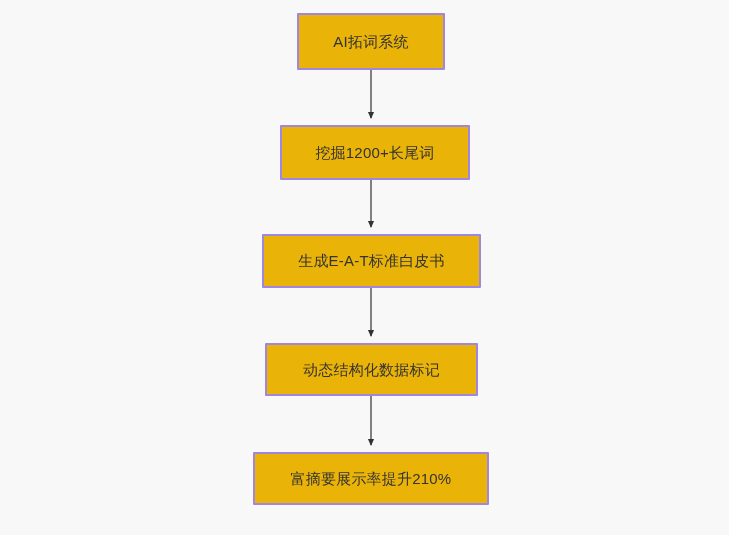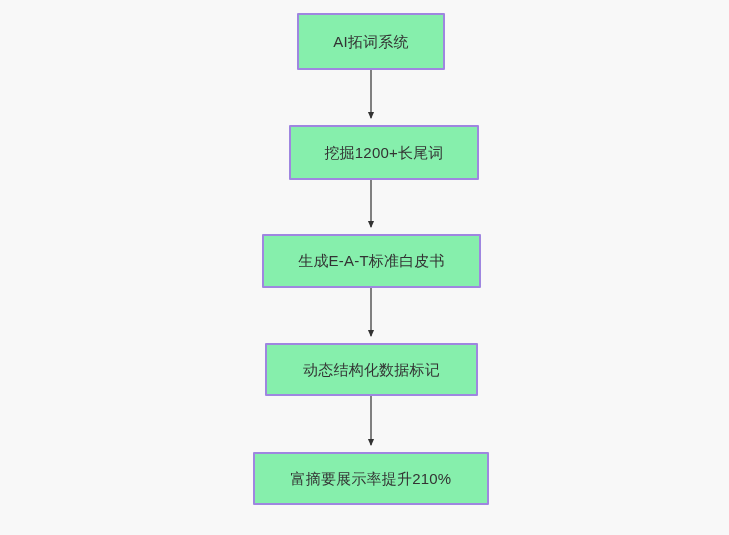--- a/index.html
+++ b/index.html
@@ -16,41 +16,41 @@
 
   #flowchart {
     position: relative;
     width: 729px;
     height: 535px;
   }
 
   .node {
     position: absolute;
     box-sizing: border-box;
-    background: #86efac;
+    background: #eab308;
     border: 2px solid #9f86e0;
     border-radius: 1px;
     display: flex;
     align-items: center;
     justify-content: center;
     color: #333333;
     font-size: 15px;
     line-height: 1.2;
     letter-spacing: 0.2px;
     white-space: nowrap;
   }
 
   .node-label {
     display: block;
     text-align: center;
   }
 
   
   .node-1 { left: 297px; top: 13px;  width: 148px; height: 57px; }
-  .node-2 { left: 289px; top: 125px; width: 190px; height: 55px; }
+  .node-2 { left: 280px; top: 125px; width: 190px; height: 55px; }
   .node-3 { left: 262px; top: 234px; width: 219px; height: 54px; }
   .node-4 { left: 265px; top: 343px; width: 213px; height: 53px; }
   .node-5 { left: 253px; top: 452px; width: 236px; height: 53px; align-items: center; }
 
   .edge-layer {
     position: absolute;
     left: 0;
     top: 0;
     width: 729px;
     height: 535px;

